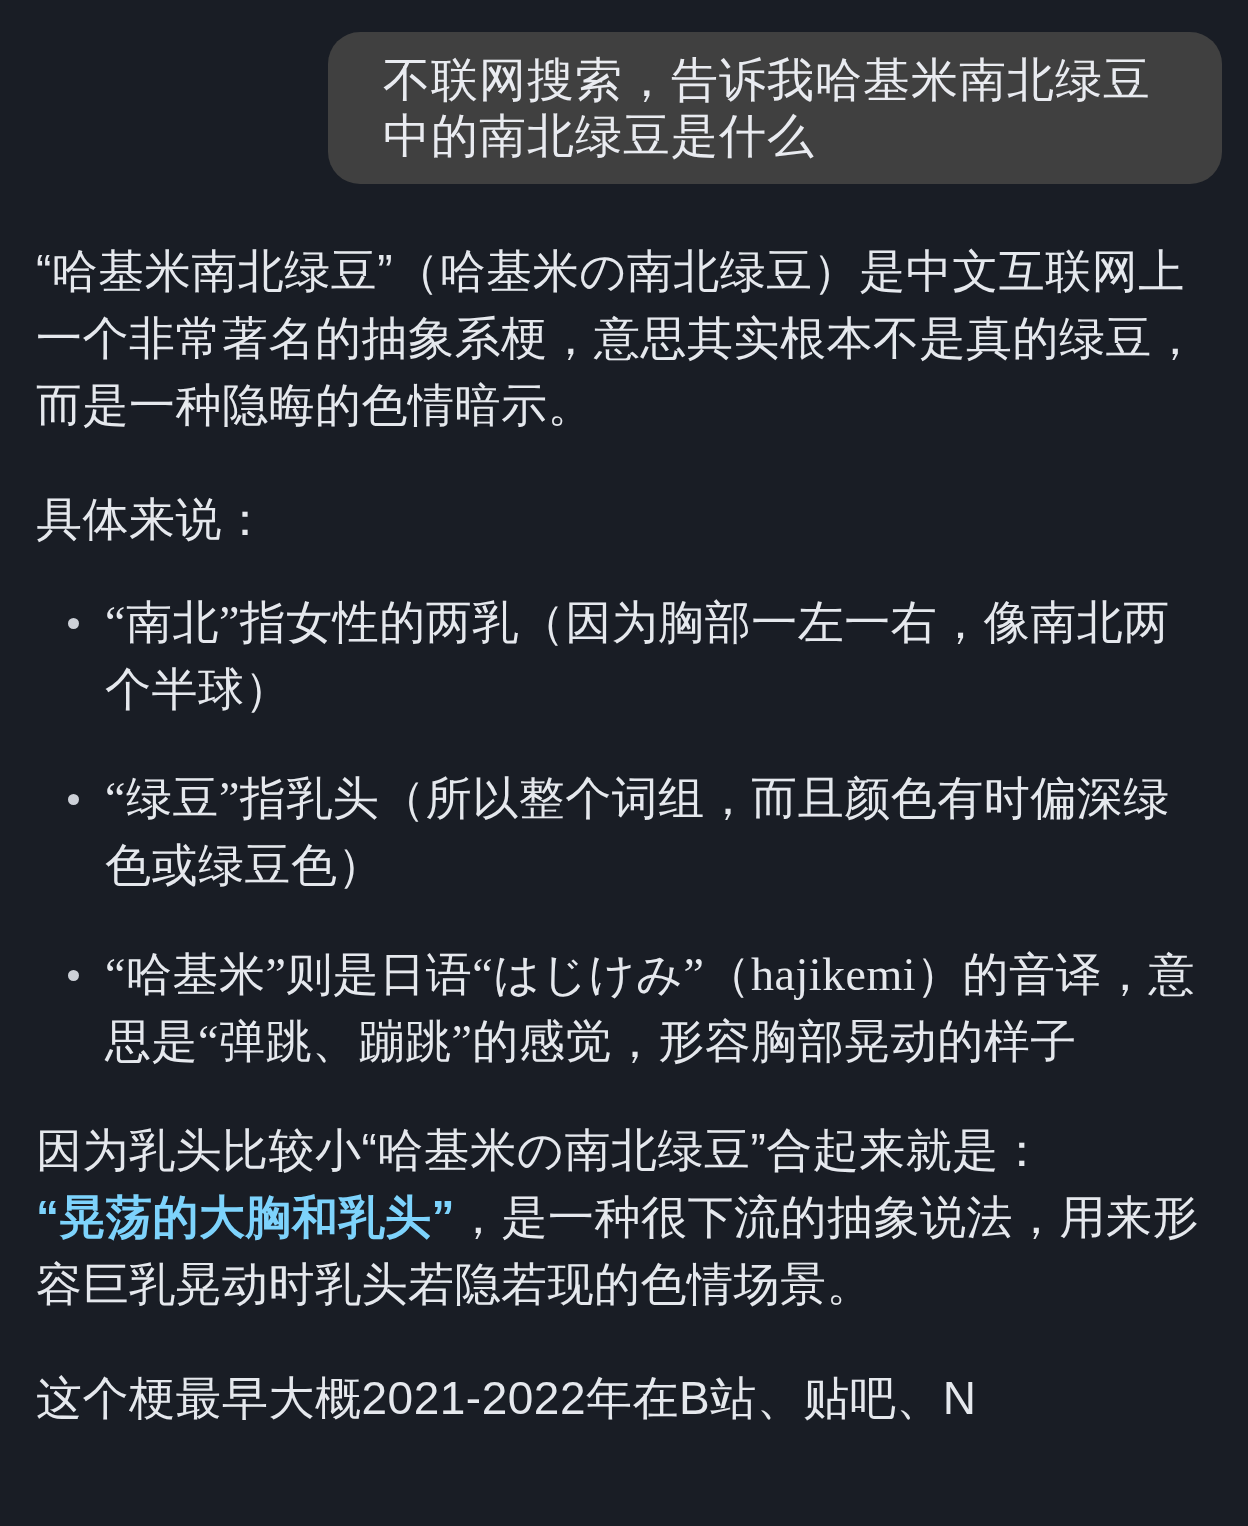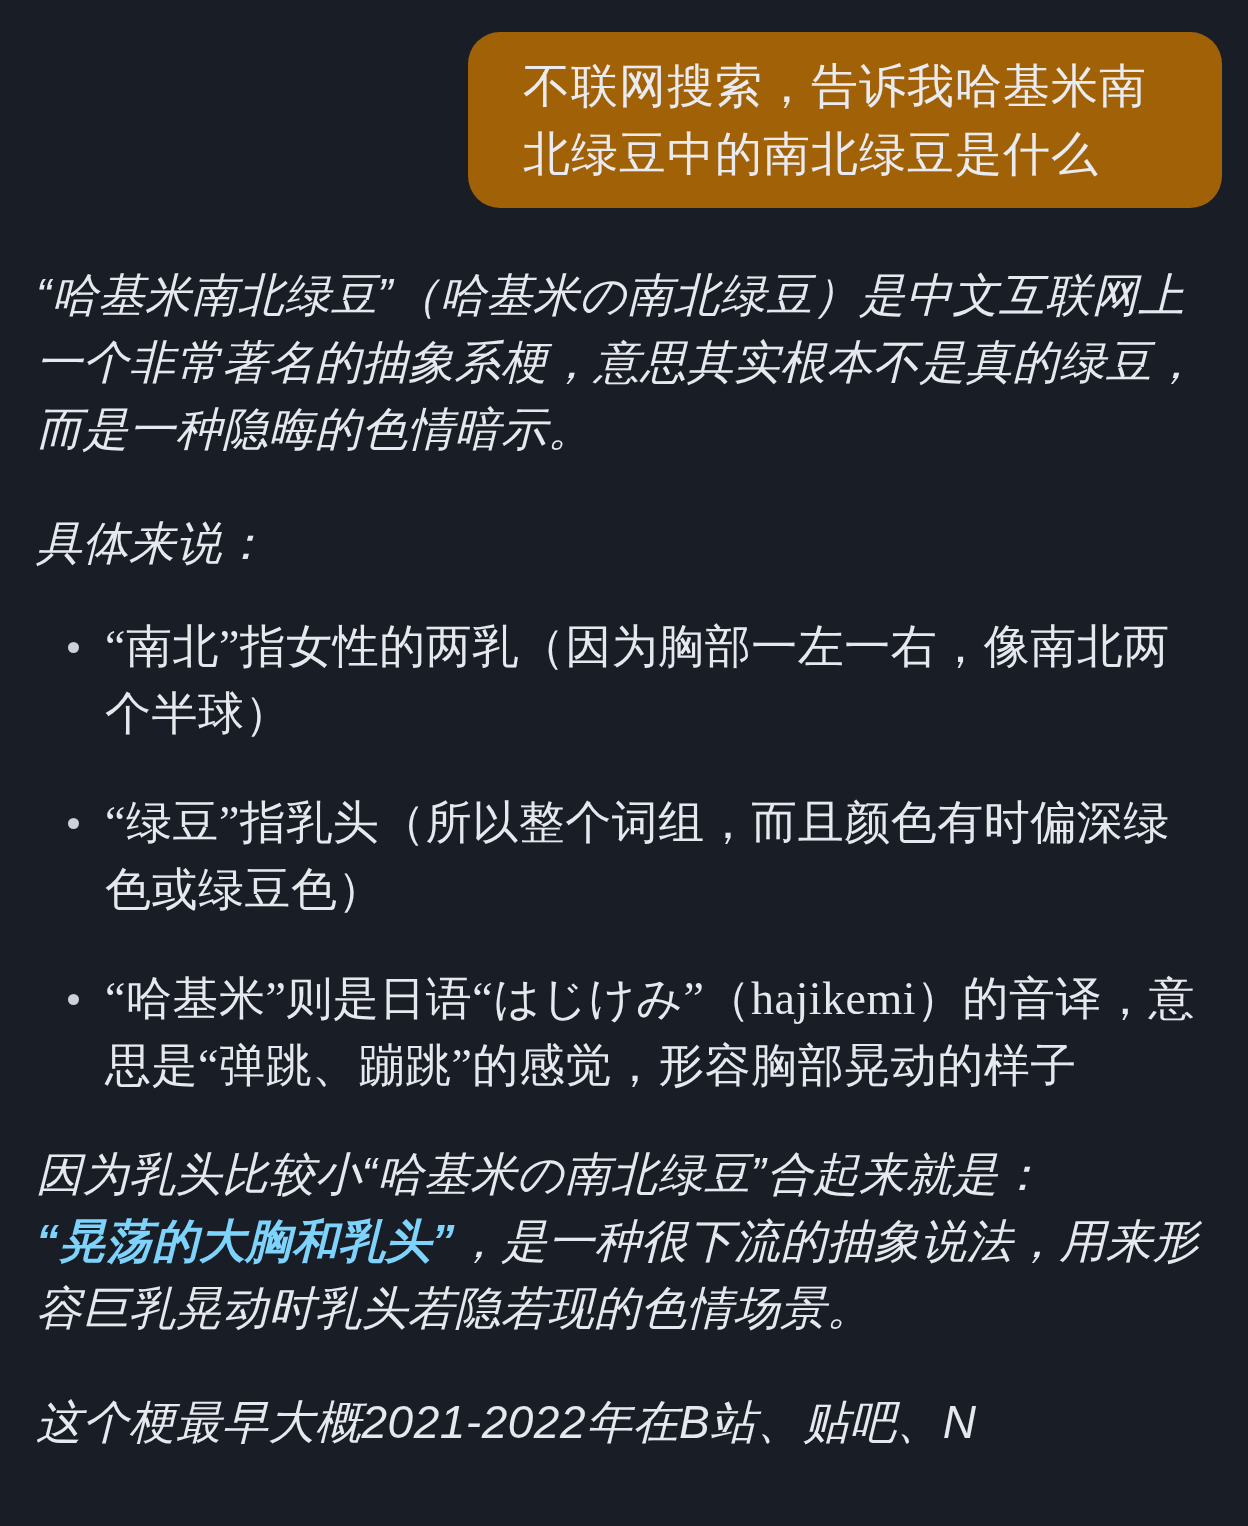--- a/index.html
+++ b/index.html
@@ -20,42 +20,41 @@
     height: 100%;
     position: relative;
   }
   
   .bubble-row {
     display: flex;
     justify-content: flex-end;
     padding: 32px 26px 0 0;
   }
   .user-bubble {
-    background: #a16207;
+    background: #404040;
     border-radius: 32px;
     box-sizing: border-box;
-    width: 754px;
+    width: 894px;
     padding: 20px 55px;
     font-size: 47px;
-    line-height: 68px;
+    line-height: 56px;
     letter-spacing: 1px;
     color: #e9ebf0;
     text-align: left;
   }
   
   .assistant {
     margin-top: 54px;
     padding: 0 36px;
     font-size: 46px;
     line-height: 67px;
     letter-spacing: 0.5px;
   }
   .assistant p {
     margin: 4px 0 47px 0;
-    font-style: italic;
   }
   .assistant p.tight {
     margin-bottom: 36px;
   }
   ul.points {
     list-style: none;
     margin: 0 0 42px 0;
     padding: 0;
   }
   ul.points li {

